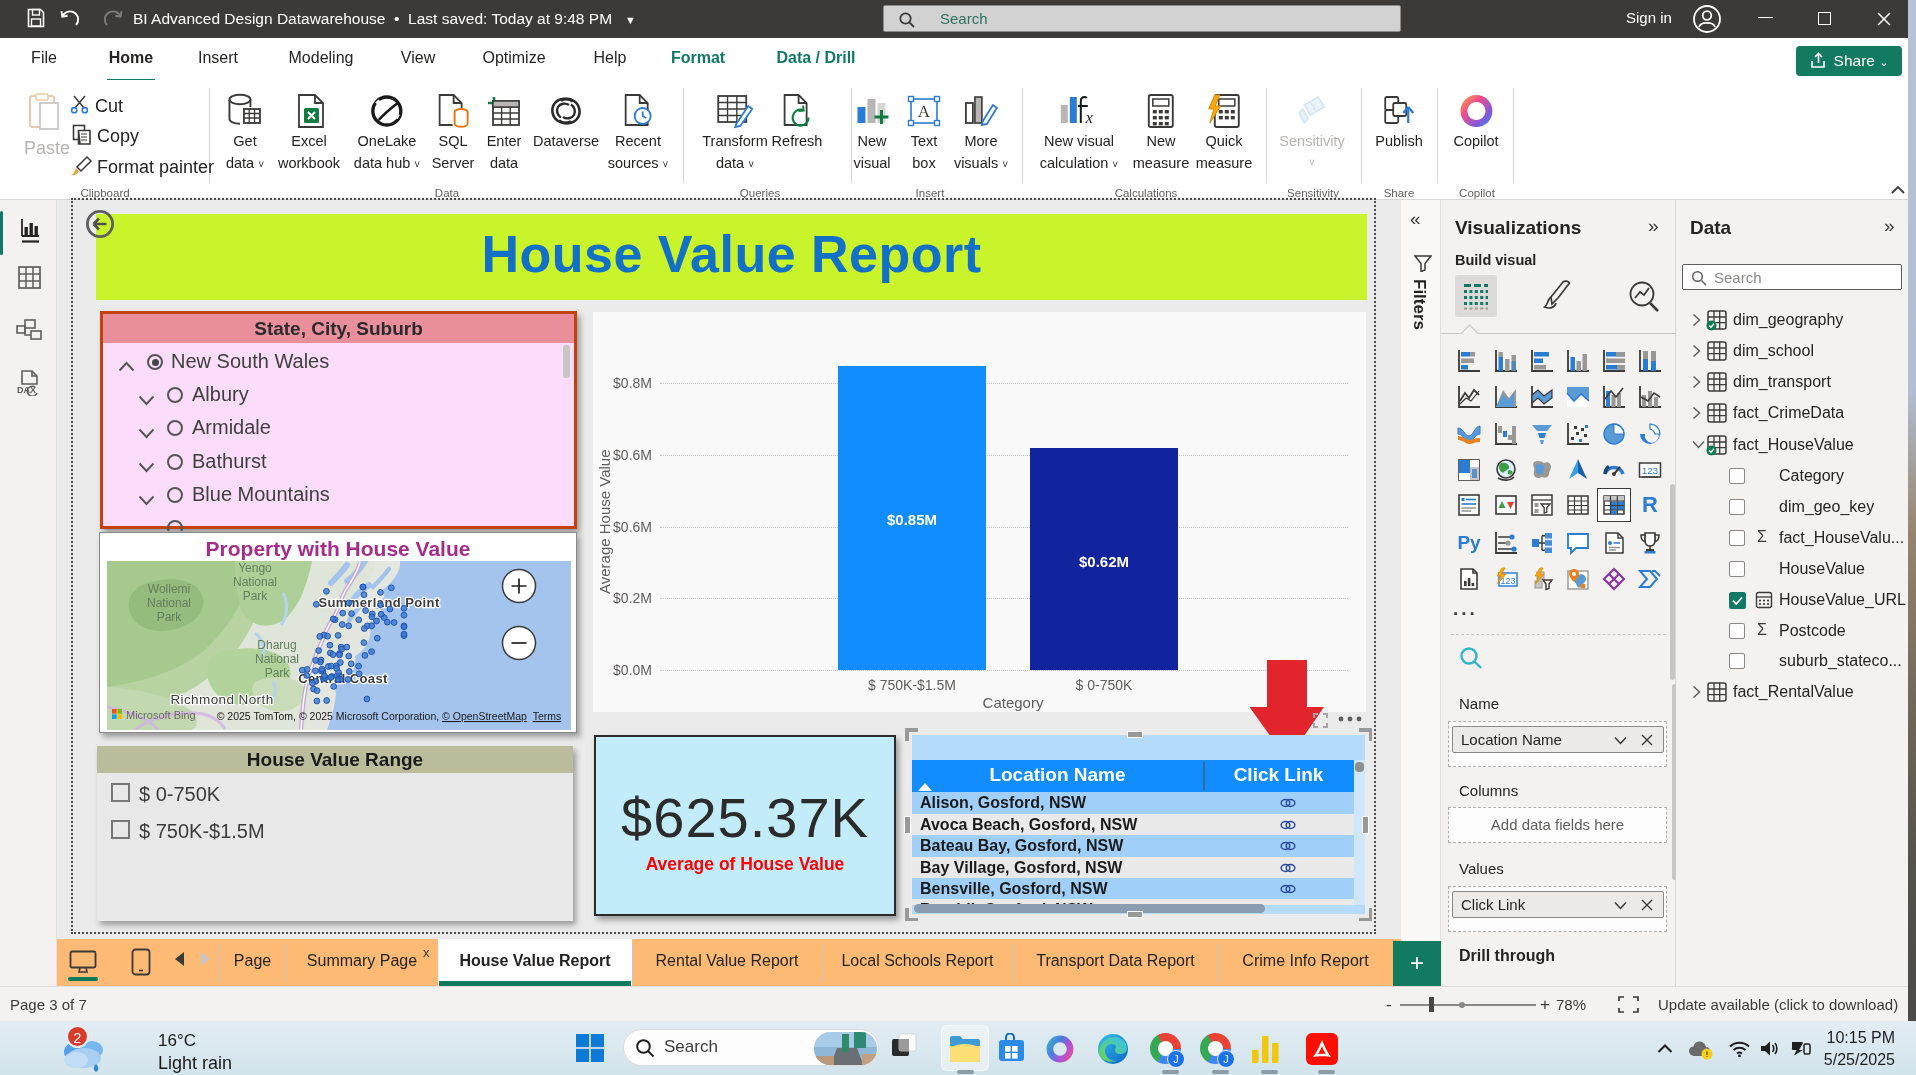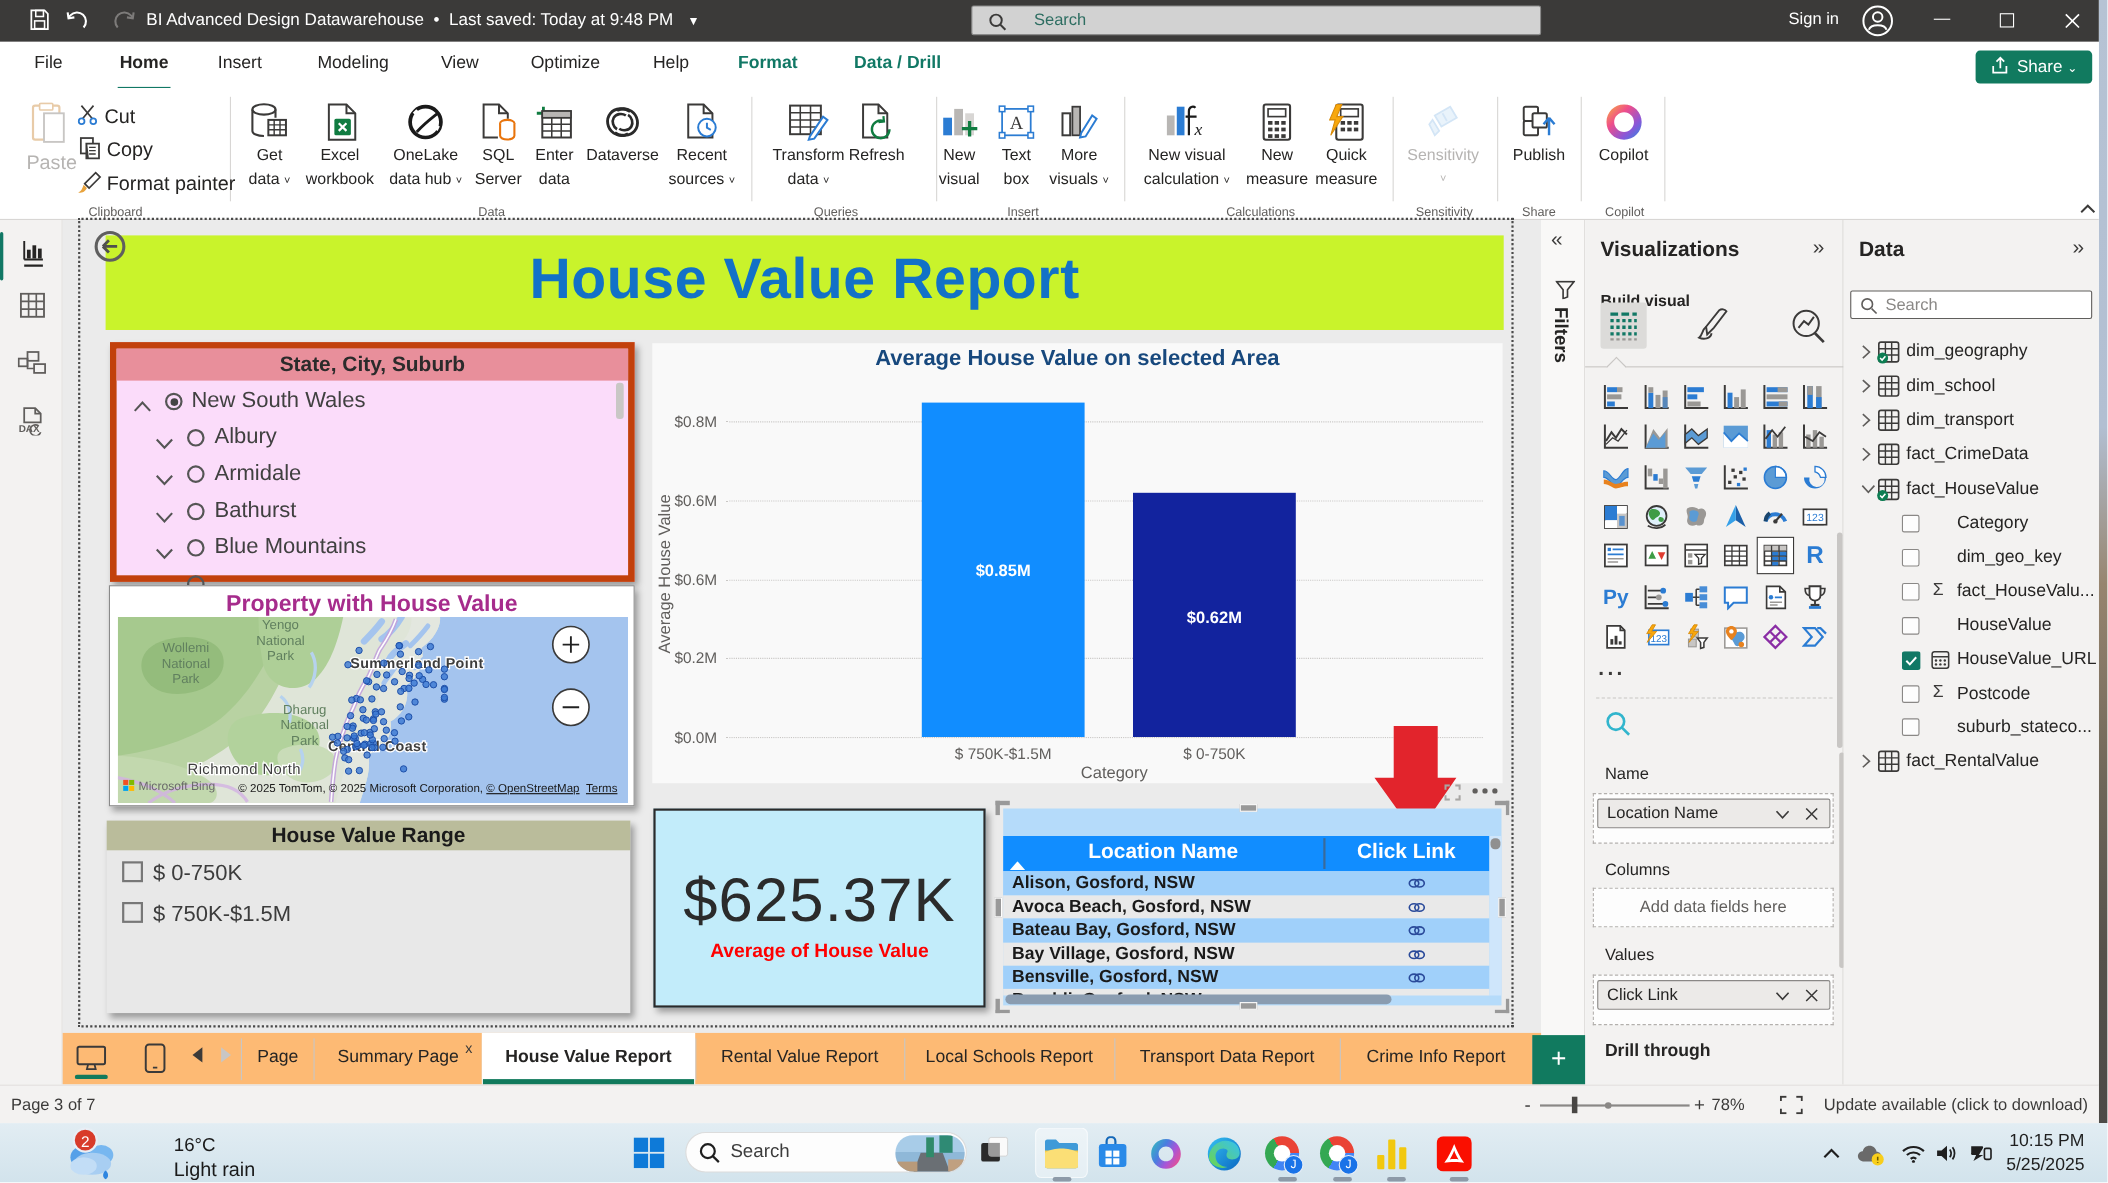--- a/index.html
+++ b/index.html
@@ -30,21 +30,21 @@
 #share-btn{position:absolute;left:1796px;top:46px;width:106px;height:30px;background:#117a5f;border-radius:4px;color:#fff;font-size:15.5px;text-align:center;line-height:30px}
 
 #sidebar{position:absolute;left:0;top:200px;width:57px;height:786px;background:#f3f2f1;border-right:1px solid #e1dfdd}
 
 #canvas{position:absolute;left:57px;top:200px;width:1344px;height:739px;background:#ebebeb}
 #dotted{position:absolute;left:71px;top:198px;width:1305px;height:736px;border:2px dotted #4a4a4a}
 
 #banner{position:absolute;left:96px;top:214px;width:1271px;height:86px;background:#c9f32b}
 #banner div{text-align:center;font-size:52px;font-weight:bold;color:#1271c7;margin-top:10px;letter-spacing:0.5px}
 .vshadow{box-shadow:3px 4px 6px rgba(0,0,0,0.35)}
-#slicer1{position:absolute;left:100px;top:311px;width:477px;height:218px;background:#fbdcfa;border:6px solid #c2410c}
+#slicer1{position:absolute;left:100px;top:311px;width:477px;height:218px;background:#fbdcfa;border:3px solid #c2410c}
 #slicer1 .hd{height:29px;background:#e88f9b;text-align:center;font-weight:bold;font-size:19px;line-height:29px;color:#2b2b2b}
 #mapv{position:absolute;left:99px;top:532px;width:478px;height:201px;background:#fff;border:1px solid #8a8a8a}
 #mapv .hd{text-align:center;font-weight:bold;font-size:21px;color:#a62c8c;margin-top:4px}
 #hvr{position:absolute;left:97px;top:746px;width:476px;height:175px;background:#e8e8e8}
 #hvr .hd{height:27px;background:#babc9b;text-align:center;font-weight:bold;font-size:19px;line-height:27px;color:#1a1a1a}
 #chart{position:absolute;left:593px;top:312px;width:773px;height:400px;background:#f9f9f9}
 #card{position:absolute;left:594px;top:735px;width:302px;height:181px;background:#c2ecfa;border:2px solid #2a2a2a}
 #tablev{position:absolute;left:912px;top:735px;width:453px;height:179px;background:#b5dbfa}
 .gl{position:absolute;left:67px;width:688px;border-top:1.5px dotted #c9c7c5}
 .trow{position:absolute;left:0;width:442px;height:21.4px;font-size:16px;font-weight:bold;color:#1a1a1a;line-height:21px}
@@ -629,21 +629,20 @@
 </svg></div>
 </div>
 <div id="hvr" class="vshadow">
  <div class="hd">House Value Range</div>
  <span class="abs" style="left:14px;top:37px;width:19px;height:19px;border:2px solid #777"></span>
  <div class="abs" style="left:42px;top:37px;font-size:20px;color:#3c3c3c">$ 0-750K</div>
  <span class="abs" style="left:14px;top:74px;width:19px;height:19px;border:2px solid #777"></span>
  <div class="abs" style="left:42px;top:74px;font-size:20px;color:#3c3c3c">$ 750K-$1.5M</div>
 </div>
 <div id="chart">
- <div style="text-align:center;font-size:20px;font-weight:bold;color:#17487d;margin-top:3px">Average House Value on selected Area</div>
  <div class="abs" style="left:3px;top:100px;height:220px;width:16px;writing-mode:vertical-rl;transform:rotate(180deg);font-size:15px;color:#605e5c;text-align:center">Average House Value</div>
  <div class="abs" style="right:714px;top:63px;font-size:14px;color:#605e5c">$0.8M</div>
  <div class="abs" style="right:714px;top:135px;font-size:14px;color:#605e5c">$0.6M</div>
  <div class="abs" style="right:714px;top:207px;font-size:14px;color:#605e5c">$0.6M</div>
  <div class="abs" style="right:714px;top:278px;font-size:14px;color:#605e5c">$0.2M</div>
  <div class="abs" style="right:714px;top:350px;font-size:14px;color:#605e5c">$0.0M</div>
  <div class="gl" style="top:71px"></div>
     <div class="gl" style="top:143px"></div>
     <div class="gl" style="top:215px"></div>
     <div class="gl" style="top:286px"></div>
@@ -749,21 +748,21 @@
 <div id="filtersbar">
  <div style="position:absolute;left:9px;top:8px;font-size:19px;color:#3b3a39">«</div>
  <svg style="position:absolute;left:13px;top:55px" width="18" height="17" viewBox="0 0 18 17">
       <path d="M1 1 H17 L11 8.5 V15 L7 16.5 V8.5 Z" fill="none" stroke="#3b3a39" stroke-width="1.5"></path>
     </svg>
  <div style="position:absolute;left:8px;top:79px;writing-mode:vertical-rl;font-size:17px;font-weight:bold;color:#252423">Filters</div>
 </div>
 <div id="vizpanel">
  <div style="position:absolute;left:14px;top:17px;font-size:19px;font-weight:bold">Visualizations</div>
  <div style="position:absolute;left:207px;top:15px;font-size:19px;color:#3b3a39">»</div>
- <div style="position:absolute;left:14px;top:66px;font-size:14.5px;font-weight:bold">Build visual</div>
+ <div style="position:absolute;left:14px;top:52px;font-size:14.5px;font-weight:bold">Build visual</div>
  <div style="position:absolute;left:14px;top:75px;width:42px;height:42px;background:#dcdbd9;border-radius:3px"></div>
  <svg style="position:absolute;left:21px;top:82px" width="28" height="28" viewBox="0 0 28 28">
       <g stroke="#117865" stroke-width="3">
         <path d="M2 3.5 H26" stroke-dasharray="7 3"></path>
         <path d="M2 9.5 H26" stroke-dasharray="3 2.4"></path>
         <path d="M2 15.5 H26" stroke-dasharray="3 2.4"></path>
         <path d="M2 21.5 H26" stroke-dasharray="3 2.4"></path>
         <path d="M2 26.5 H26" stroke="#9a9895" stroke-width="2" stroke-dasharray="3 2.4"></path>
       </g>
     </svg>

